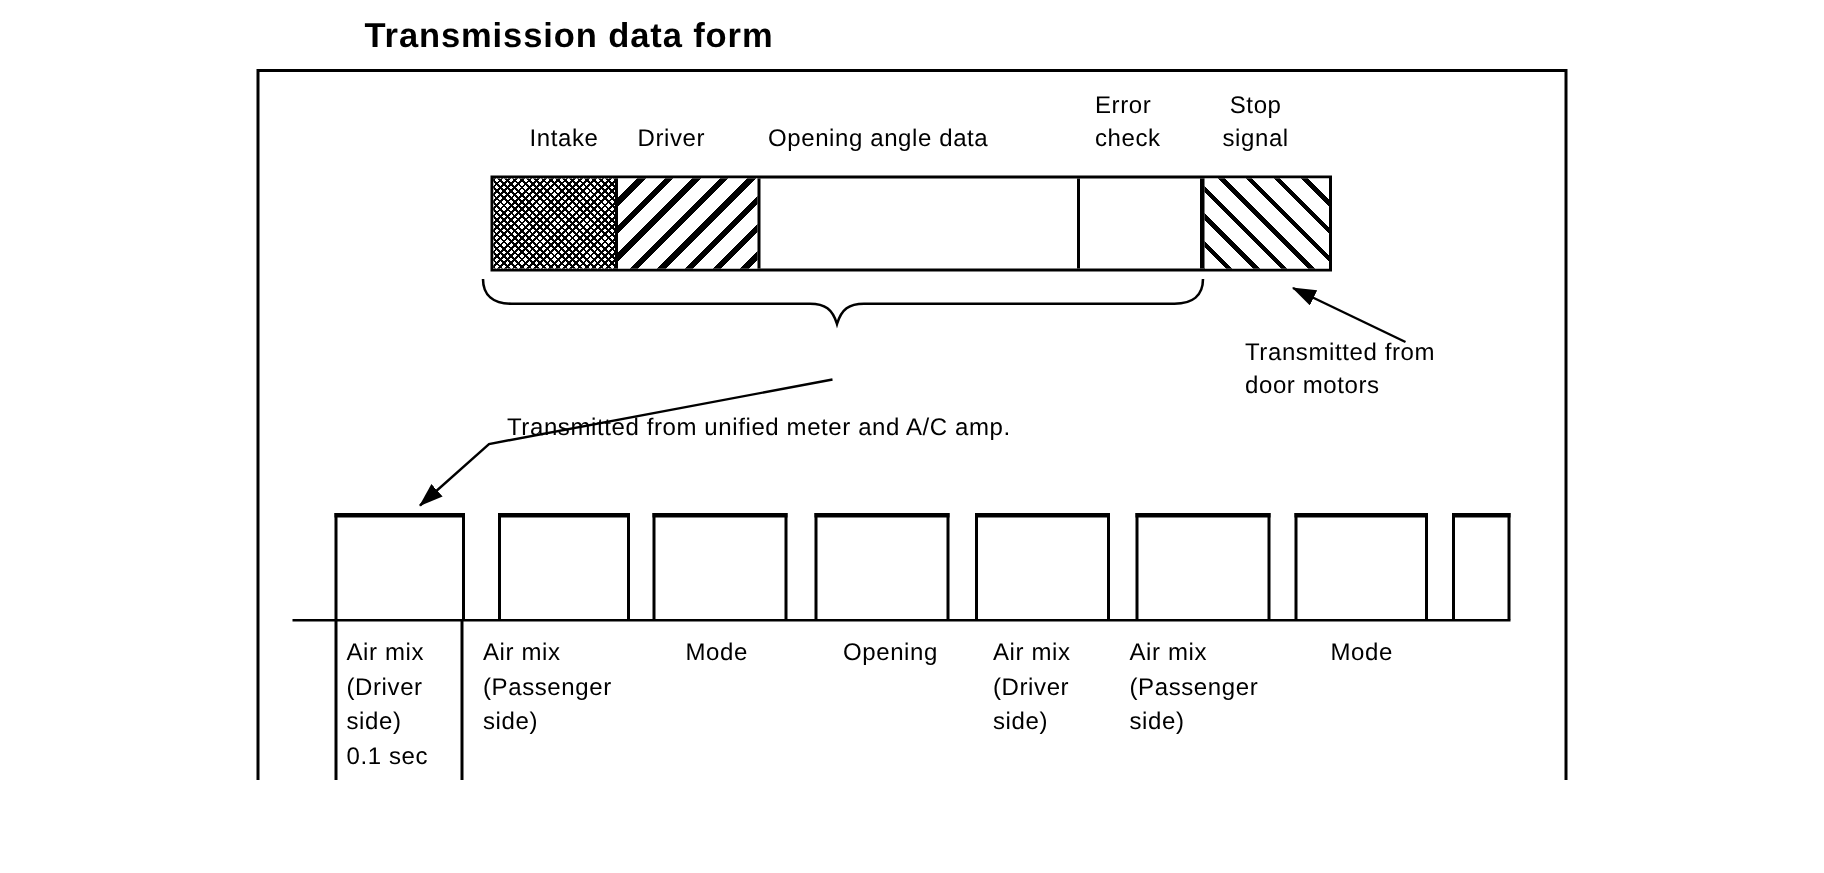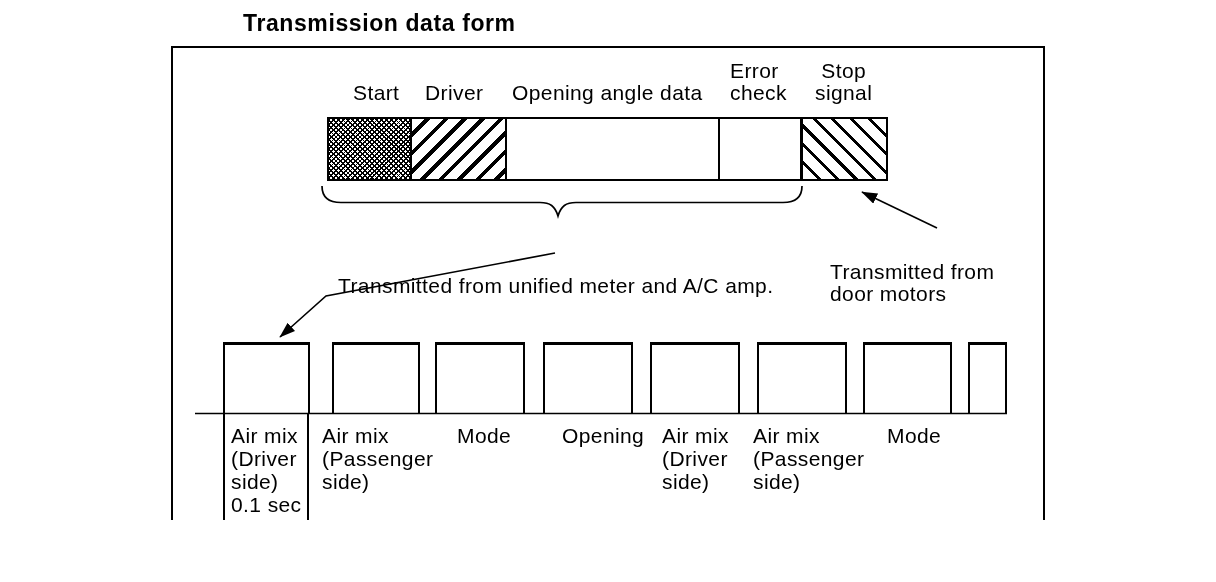--- a/index.html
+++ b/index.html
@@ -18,21 +18,21 @@
     font-size: 23px; font-weight: bold; letter-spacing: 0.6px;
     white-space: nowrap;
   }
   .outer-box {
     left: 171px; top: 46px;
     width: 874px; height: 520px;
     border: 2px solid #000;
     box-sizing: border-box;
   }
   .lbl {
-    font-size: 21px;
+    font-size: 16px;
     letter-spacing: 0.4px;
     line-height: 22px;
     white-space: pre-line;
   }
   .bar {
     left: 327px; top: 117px;
     width: 561px; height: 64px;
     border: 2px solid #000;
     box-sizing: border-box;
     display: flex;
@@ -64,38 +64,38 @@
 </style>
 </head>
 <body>
 
 <div class="stage">
 
   <div class="abs title">Transmission data form</div>
 
   <div class="abs outer-box"></div>
 
-  <div class="abs lbl" style="left:353px; top:82px;">Start</div>
+  <div class="abs lbl" style="left:353px; top:82px;">Intake</div>
   <div class="abs lbl" style="left:425px; top:82px;">Driver</div>
   <div class="abs lbl" style="left:512px; top:82px;">Opening angle data</div>
   <div class="abs lbl" style="left:730px; top:60px;">Error
 check</div>
   <div class="abs lbl" style="left:815px; top:60px;text-align:center;">Stop
 signal</div>
 
   <div class="abs bar">
     <div class="seg fill-dense" style="width:81px;"></div>
     <div class="seg fill-fwd" style="width:95px;"></div>
     <div class="seg" style="width:213px;"></div>
     <div class="seg" style="width:82px;"></div>
     <div class="seg fill-back heavy-div" style="width:86px;"></div>
   </div>
 
   <div class="abs lbl" style="left:338px; top:231px;margin-top:44px;">Transmitted from unified meter and A/C amp.</div>
-  <div class="abs lbl" style="left:830px; top:225px;margin-top:36px;">Transmitted from
+  <div class="abs lbl" style="left:830px; top:225px;">Transmitted from
 door motors</div>
 
   <div class="abs pulse" style="left:223px; width:87px;"></div>
   <div class="abs pulse" style="left:332px; width:88px;"></div>
   <div class="abs pulse" style="left:435px; width:90px;"></div>
   <div class="abs pulse" style="left:543px; width:90px;"></div>
   <div class="abs pulse" style="left:650px; width:90px;"></div>
   <div class="abs pulse" style="left:757px; width:90px;"></div>
   <div class="abs pulse" style="left:863px; width:89px;"></div>
   <div class="abs pulse" style="left:968px; width:39px;"></div>

